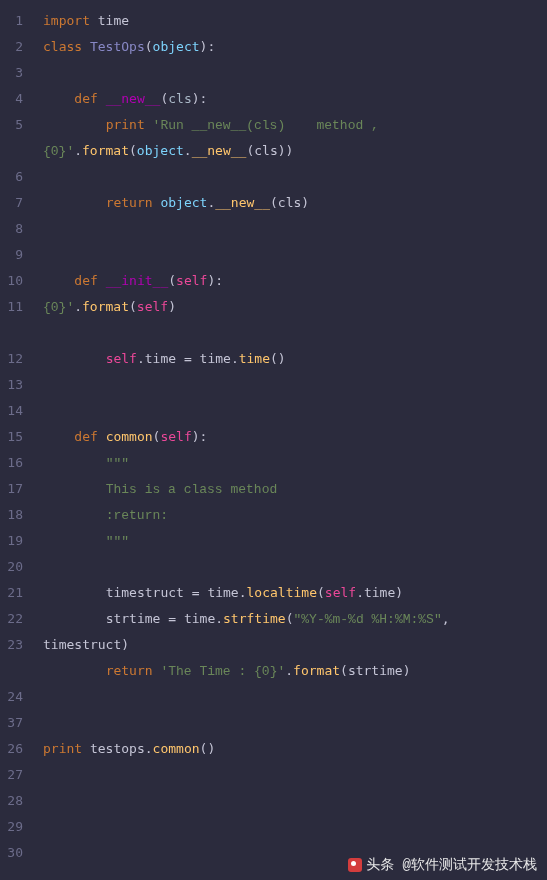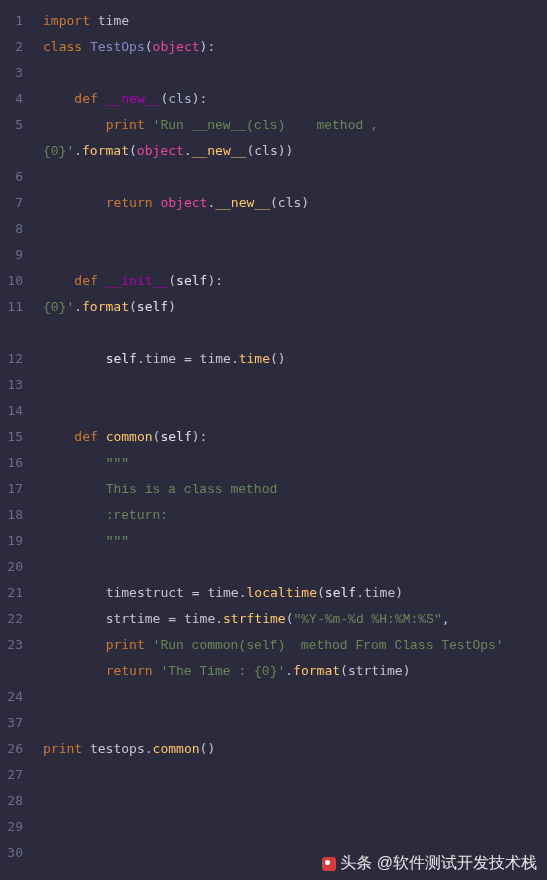--- a/index.html
+++ b/index.html
@@ -31,35 +31,35 @@
 .line {
   height: 26px;
   line-height: 26px;
   white-space: pre;
 }
 .gutter .line {
   padding-right: 4px;
 }
 .kw { color: #cc7832; }
 .cls { color: #8888c6; }
-.builtin { color: #ec4899; }
+.builtin { color: #7dd3fc; }
 .fn { color: #ffc66d; }
 .str { color: #6a8759; font-family: Liberation Mono, monospace; }
 .param { color: #a9b7c6; }
 .punc { color: #c5c5d6; }
 .decl { color: #ffc66d; }
-.self { color: #e5e5e5; }
+.self { color: #ec4899; }
 .dunder { color: #b200b2; }
 .watermark {
   position: absolute;
   right: 10px;
   bottom: 6px;
   color: #e8e8e8;
-  font-size: 16px;
-  font-family: Liberation Sans, sans-serif;
+  font-size: 14px;
+  font-family: Liberation Mono, monospace;
   display: flex;
   align-items: center;
   gap: 4px;
 }
 .watermark-icon {
   width: 14px;
   height: 14px;
   background: #d43d3d;
   border-radius: 3px;
   display: inline-block;
@@ -131,21 +131,21 @@
       <div class="line"></div>
       <div class="line"></div>
       <div class="line"><span>    </span><span class="kw">def </span><span class="decl">common</span><span class="punc">(</span><span class="self">self</span><span class="punc">):</span></div>
       <div class="line"><span>        </span><span class="str">"""</span></div>
       <div class="line"><span>        </span><span class="str">This is a class method</span></div>
       <div class="line"><span>        </span><span class="str">:return:</span></div>
       <div class="line"><span>        </span><span class="str">"""</span></div>
       <div class="line"></div>
       <div class="line"><span>        </span><span>timestruct</span><span class="punc"> = </span><span>time</span><span class="punc">.</span><span class="fn">localtime</span><span class="punc">(</span><span class="self">self</span><span class="punc">.</span><span>time</span><span class="punc">)</span></div>
       <div class="line"><span>        </span><span>strtime</span><span class="punc"> = </span><span>time</span><span class="punc">.</span><span class="fn">strftime</span><span class="punc">(</span><span class="str">"%Y-%m-%d %H:%M:%S"</span><span class="punc">, </span></div>
-      <div class="line"><span>        </span><span class="kw">print </span><span class="str">'Run common(self)  method From Class TestOps'</span></div>
+      <div class="line"><span>timestruct</span><span class="punc">)</span></div>
       <div class="line"><span>        </span><span class="kw">return </span><span class="str">'The Time : {0}'</span><span class="punc">.</span><span class="fn">format</span><span class="punc">(</span><span>strtime</span><span class="punc">)</span></div>
       <div class="line"></div>
       <div class="line"></div>
       <div class="line"><span class="kw">print </span><span>testops</span><span class="punc">.</span><span class="fn">common</span><span class="punc">()</span></div>
       <div class="line"></div>
     </div>
 </div>
 
 <div class="watermark">
   <span class="watermark-icon"></span>

